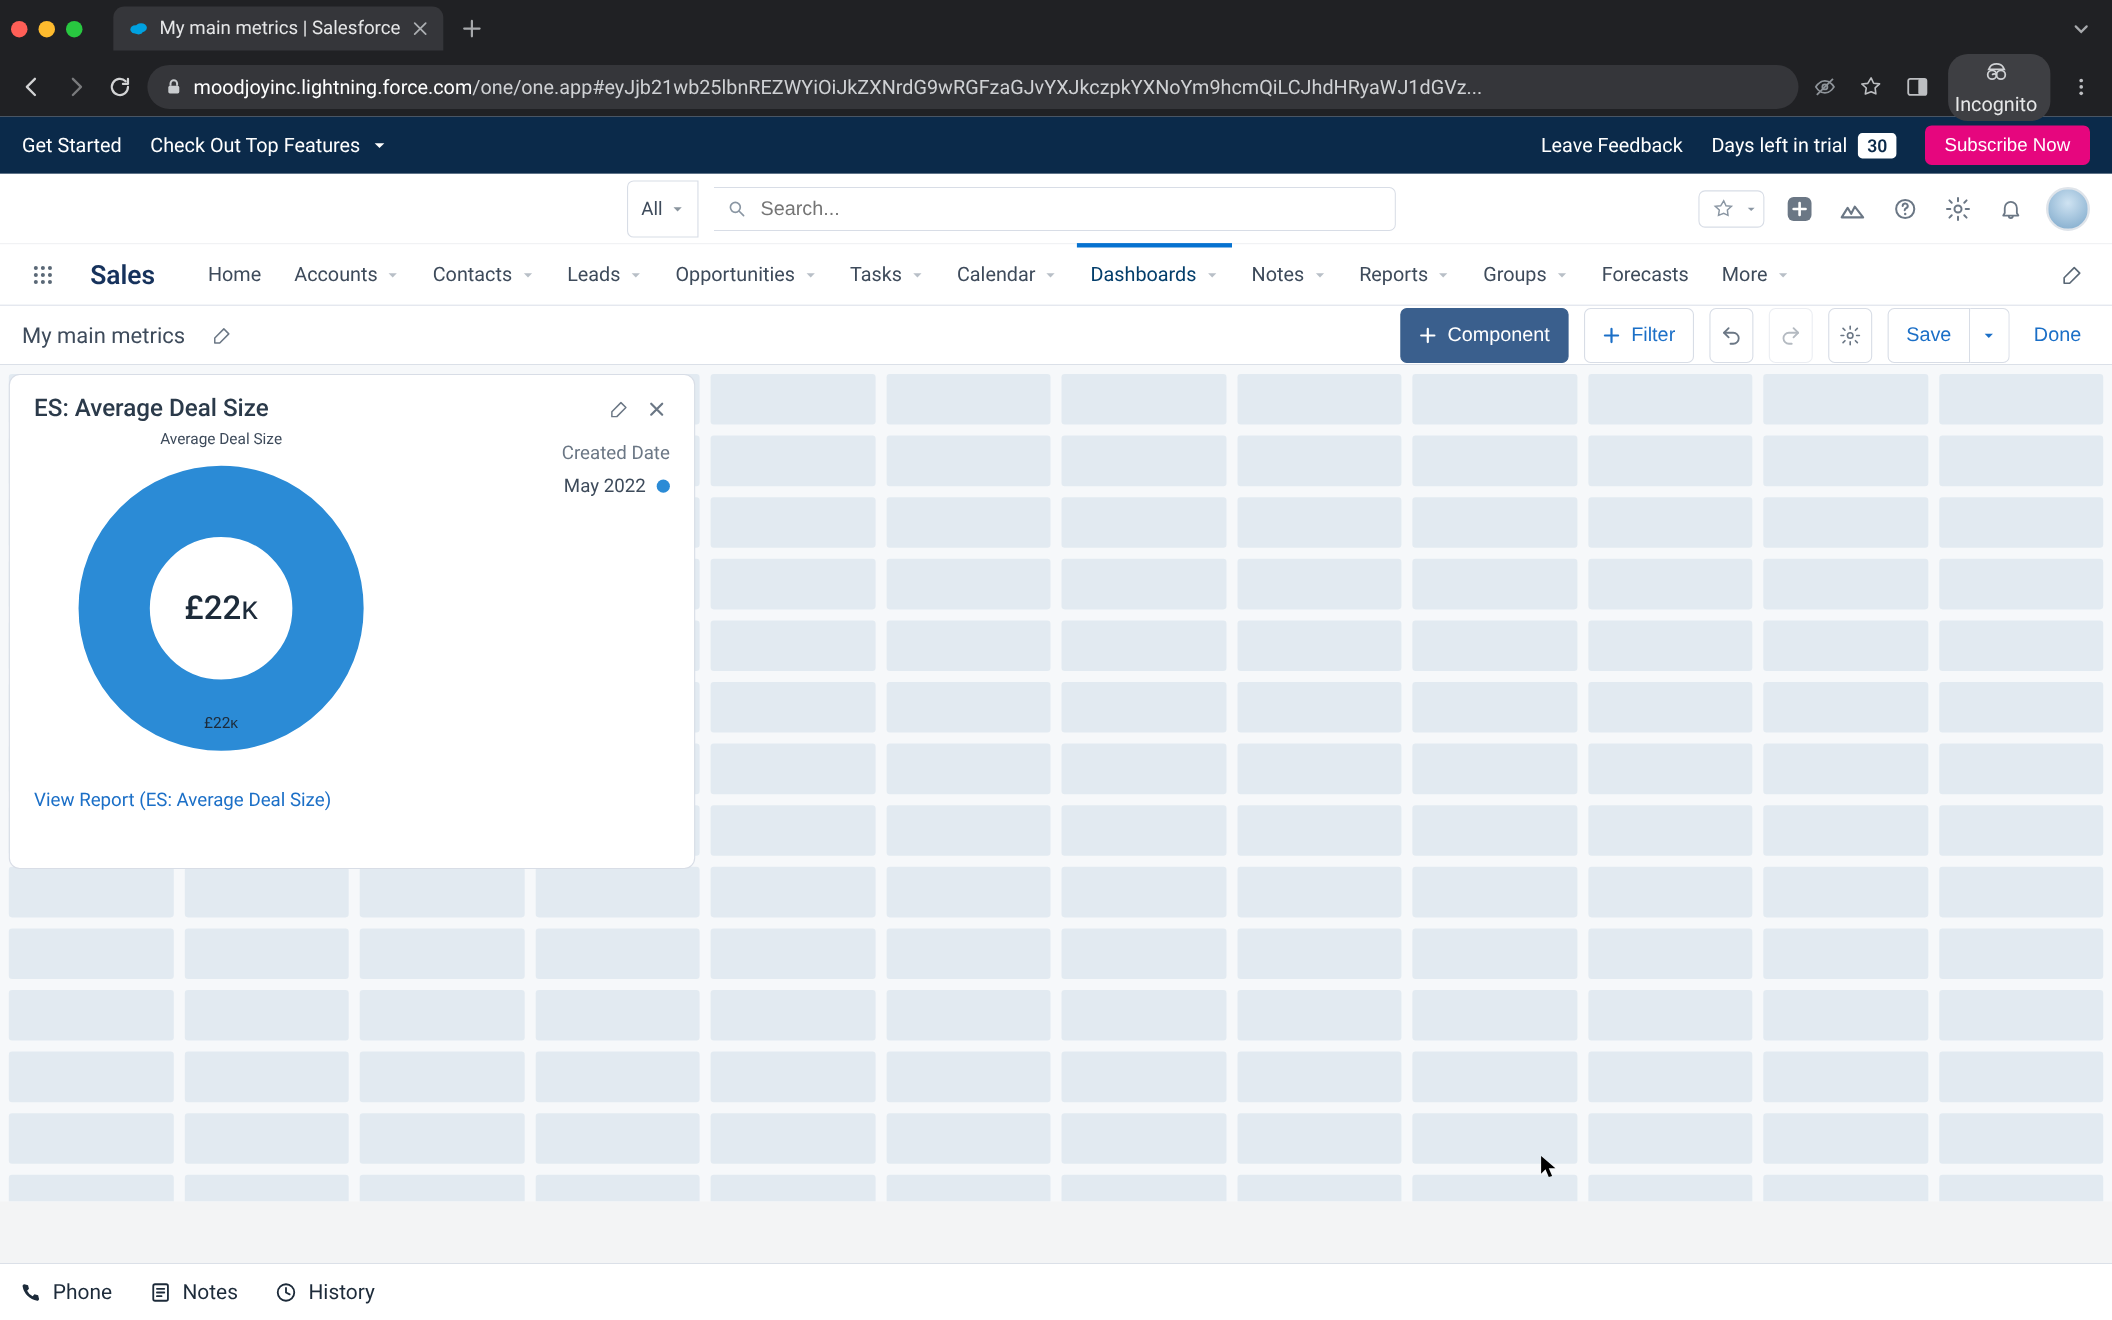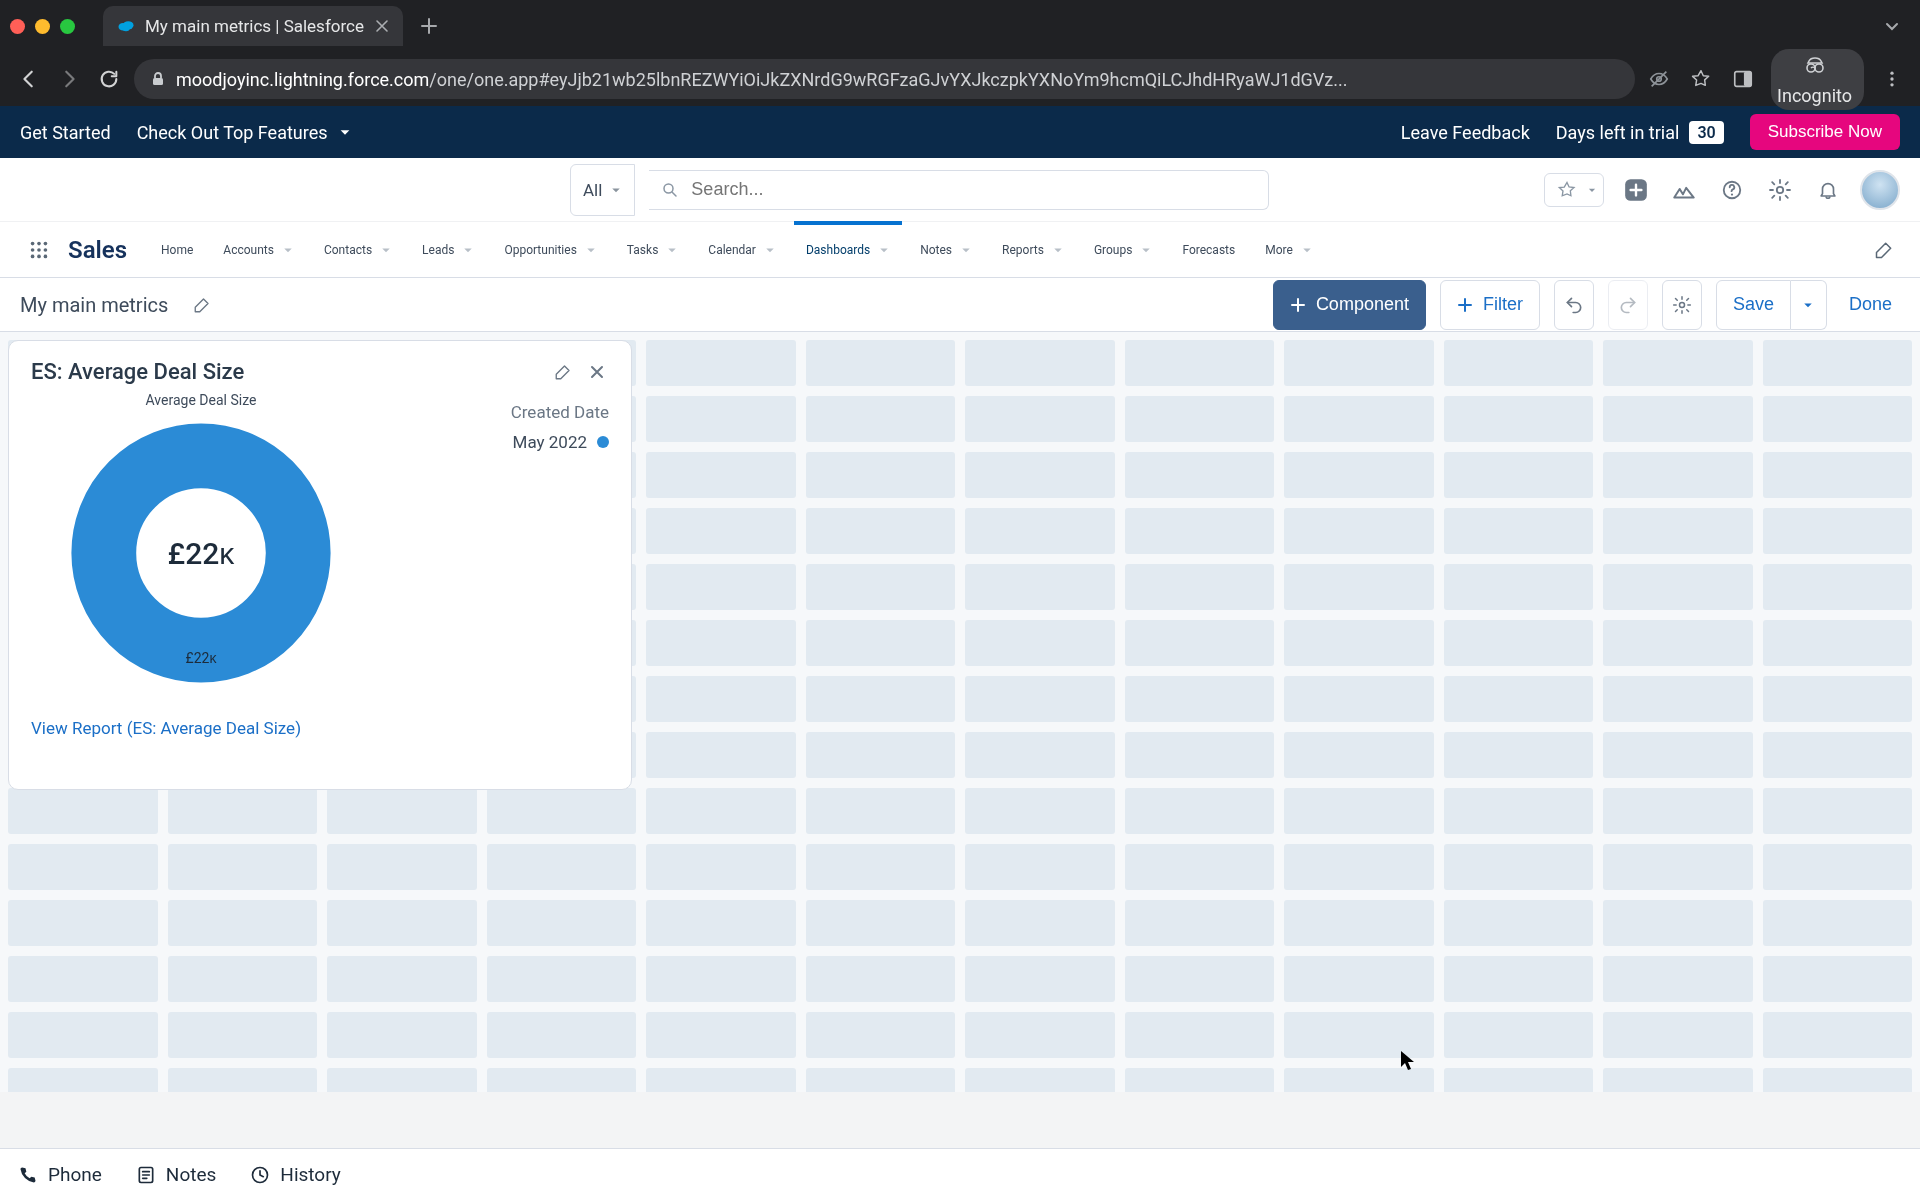--- a/index.html
+++ b/index.html
@@ -83,25 +83,25 @@
   .search-box input{border:none;outline:none;flex:1;font-size:18px;color:#3e4b5b;background:transparent;}
   .sf-header .spacer{flex:1;}
   .hdr-icons{display:flex;align-items:center;gap:16px;}
   .hdr-pill{height:34px;border:1px solid var(--border);border-radius:6px;display:flex;
             align-items:center;padding:0 6px;gap:4px;}
   .hdr-icon{width:32px;height:32px;display:flex;align-items:center;justify-content:center;color:#5a6876;}
   .avatar{width:40px;height:40px;border-radius:50%;background:radial-gradient(circle at 50% 35%,#cfe3f2,#7aa6c9);
           border:2px solid #dfe4ea;}
 
   
-  .sf-nav{height:56px;display:flex;align-items:stretch;padding:0 16px 0 20px;border-bottom:1px solid var(--border);gap:6px;}
+  .sf-nav{height:56px;display:flex;align-items:stretch;padding:0 16px 0 20px;border-bottom:1px solid var(--border);gap:20px;}
   .waffle{width:38px;display:flex;align-items:center;justify-content:center;color:#5a6876;}
   .app-label{display:flex;align-items:center;font-size:24px;font-weight:600;padding:0 16px 0 4px;}
   .nav-tabs{display:flex;align-items:stretch;gap:6px;}
-  .nav-tab{position:relative;display:flex;align-items:center;padding:0 12px;gap:8px;font-size:12px;color:#3e4b5b;}
+  .nav-tab{position:relative;display:flex;align-items:center;padding:0 12px;gap:8px;font-size:18px;color:#3e4b5b;}
   .nav-tab .caret{opacity:.6;}
   .nav-tab.active{color:#033e6b;}
   .nav-tab.active::after{content:"";position:absolute;left:0;right:0;top:-1px;height:4px;background:#0672d0;}
   .sf-nav .spacer{flex:1;}
   .nav-edit{width:40px;display:flex;align-items:center;justify-content:center;color:#5a6876;}
 
   
   .dash-toolbar{height:54px;display:flex;align-items:center;padding:0 20px;gap:14px;
                 border-bottom:1px solid var(--border);background:#fff;}
   .dash-title{font-size:20px;color:#3e4b5b;}

